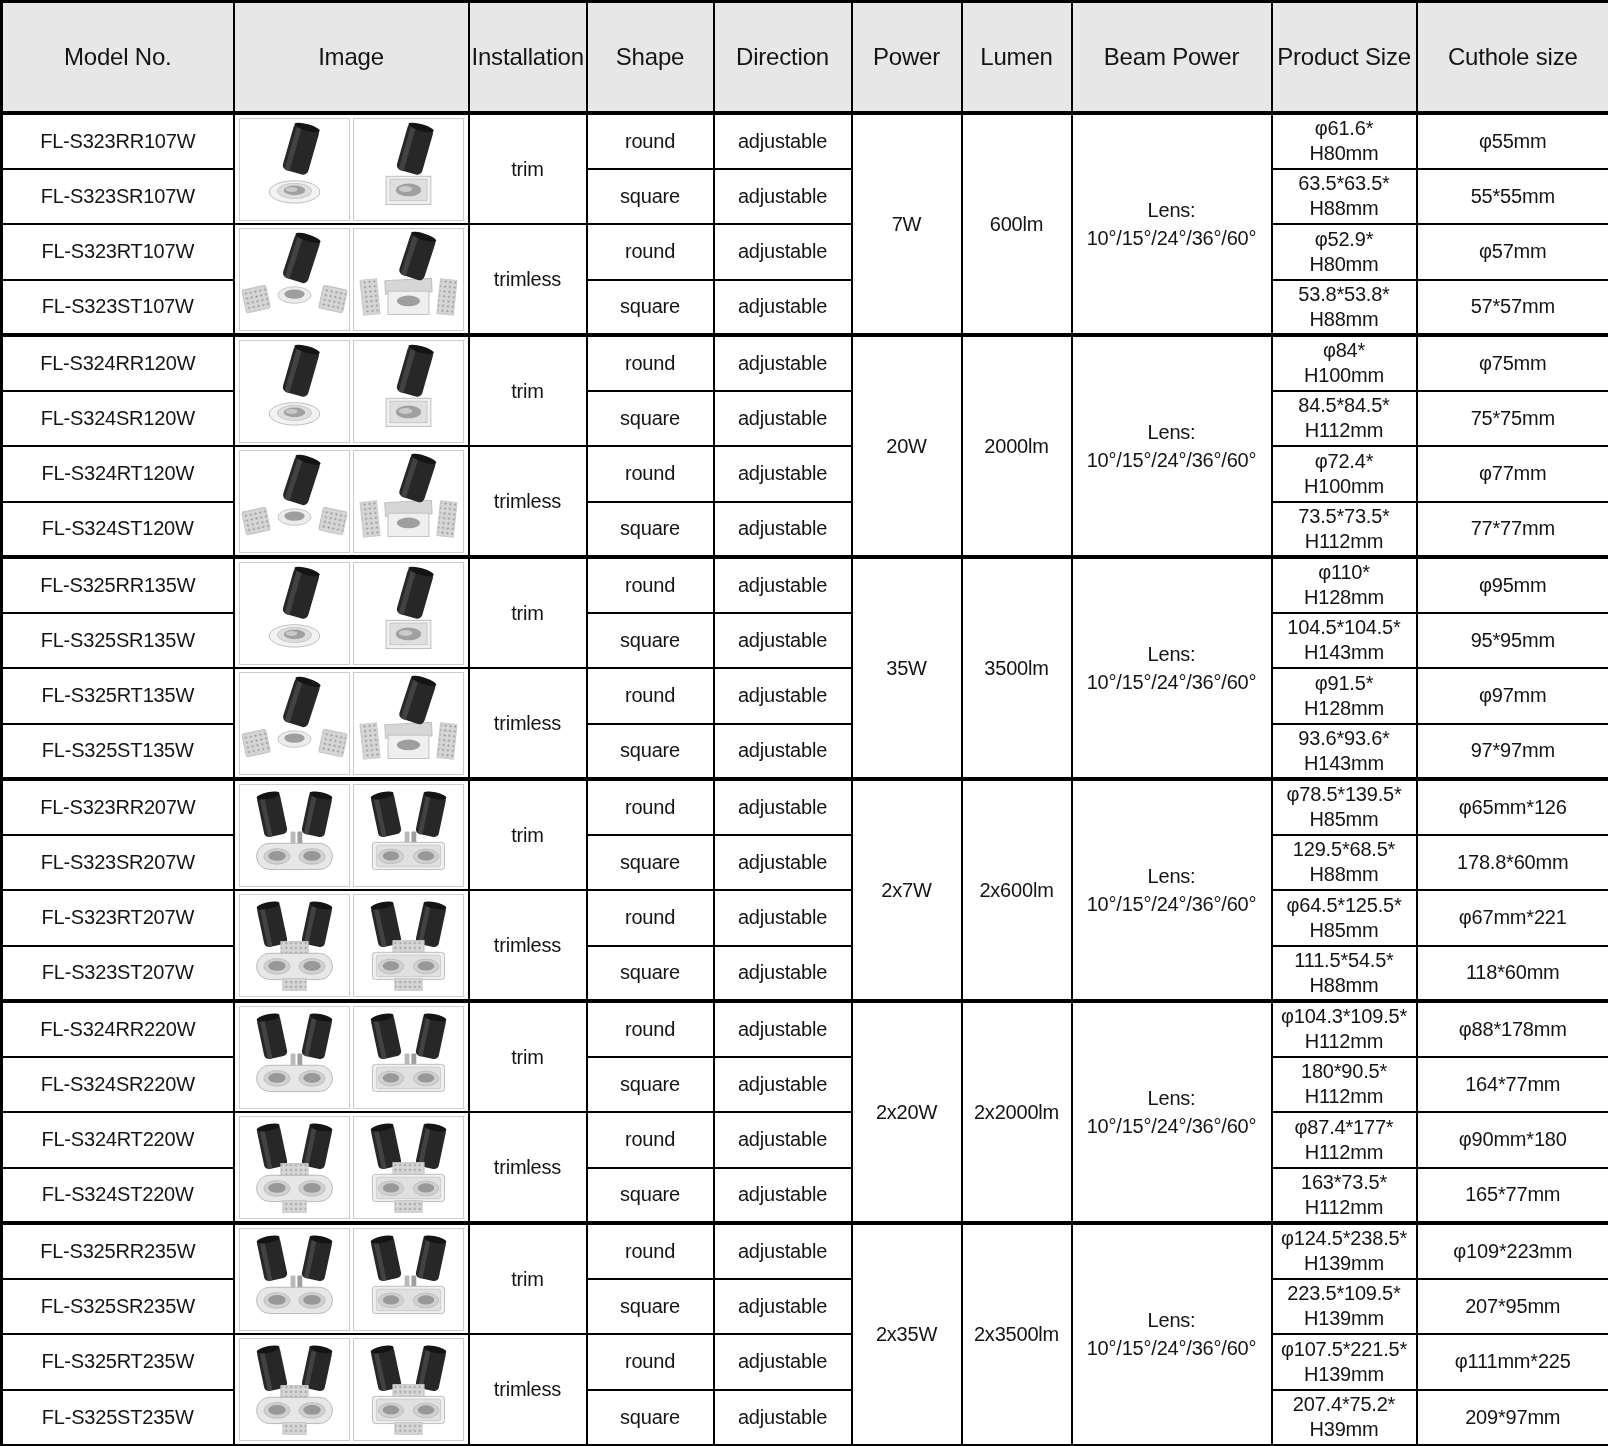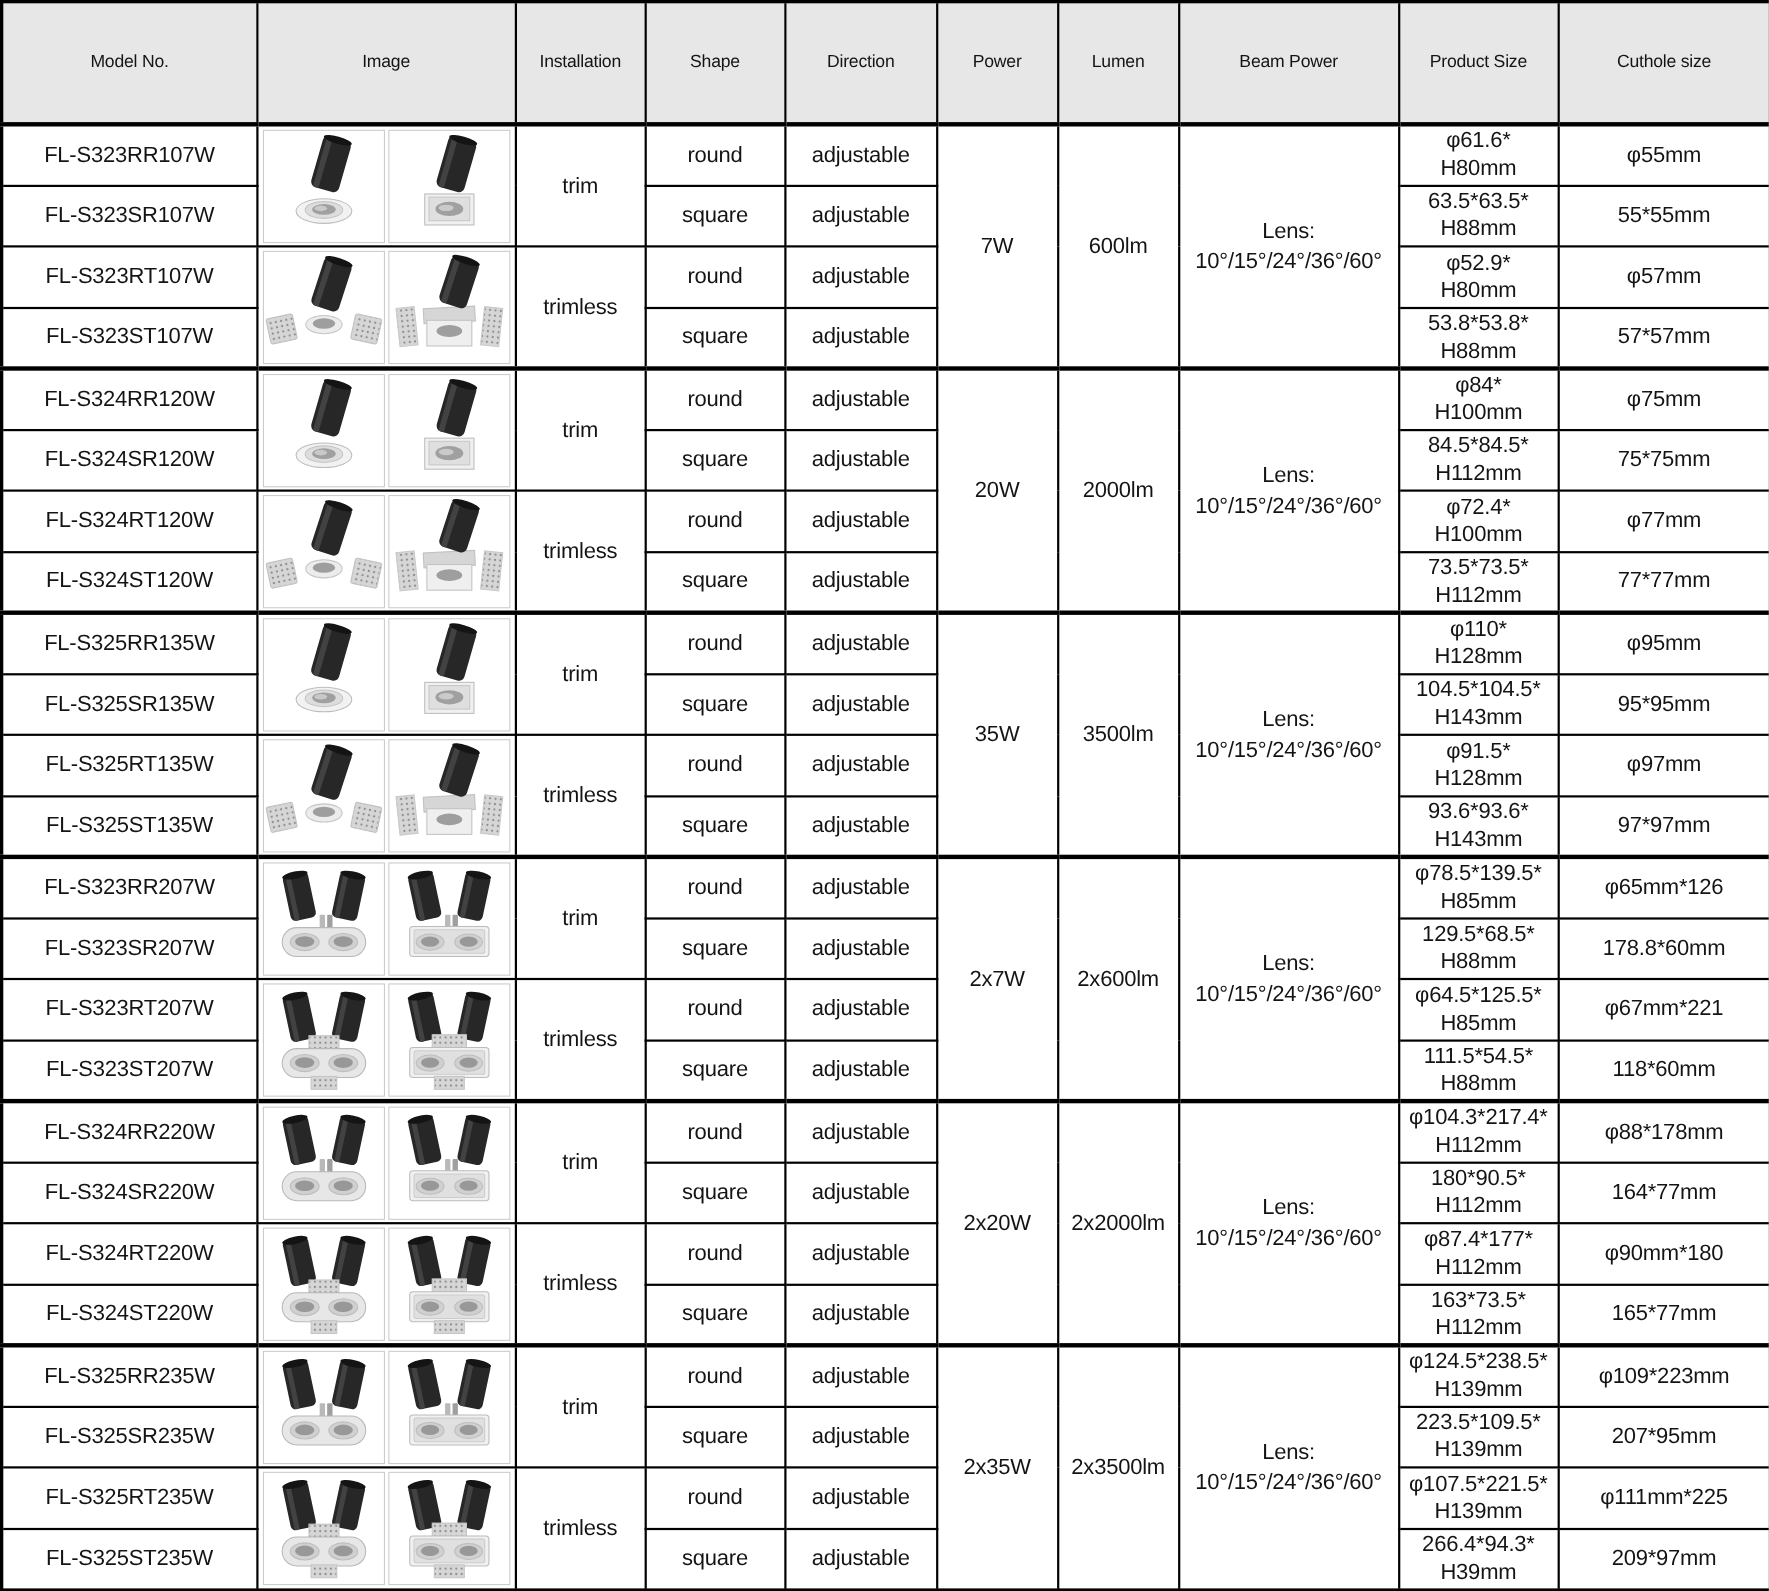--- a/index.html
+++ b/index.html
@@ -11,21 +11,21 @@
     font-family:"Liberation Sans","DejaVu Sans",sans-serif;
     color:#141414;
     letter-spacing:-0.2px;
   }
   table.spec{border:3px solid #000;}
   .spec th,.spec td{border:2px solid #000;overflow:hidden;}
   .spec thead th{
     height:108px;
     background:#e7e7e7;
     font-weight:400;
-    font-size:16px;
+    font-size:24px;
     vertical-align:middle;
     border-bottom:4px solid #000;
     padding:0 2px;
   }
   .spec tbody tr{height:55.5px;margin-top:44px;}
   .spec tbody td{
     font-size:20px;
     text-align:center;
     vertical-align:middle;
     padding:0 4px;
@@ -632,21 +632,21 @@
               </div>
             </div>
           </td>
           <td rowspan="2">trim</td>
           <td>round</td>
           <td>adjustable</td>
           <td rowspan="4">2x20W</td>
           <td rowspan="4">2x2000lm</td>
           <td class="cell-beam" rowspan="4">Lens:
 10°/15°/24°/36°/60°</td>
-          <td class="cell-left cell-two">φ104.3*217.4*
+          <td class="cell-left cell-two">φ104.3*109.5*
 H112mm</td>
           <td class="cell-left">φ88*178mm</td>
         </tr>
         <tr>
           <td>FL-S324SR220W</td>
           <td>square</td>
           <td>adjustable</td>
           <td class="cell-left cell-two">180*90.5*
 H112mm</td>
           <td class="cell-left">164*77mm</td>
@@ -868,19 +868,19 @@
           <td>round</td>
           <td>adjustable</td>
           <td class="cell-left cell-two">φ107.5*221.5*
 H139mm</td>
           <td class="cell-left">φ111mm*225</td>
         </tr>
         <tr>
           <td>FL-S325ST235W</td>
           <td>square</td>
           <td>adjustable</td>
-          <td class="cell-left cell-two">266.4*94.3*
+          <td class="cell-left cell-two">207.4*75.2*
 H39mm</td>
           <td class="cell-left">209*97mm</td>
         </tr>
       </tbody>
   </table>
 </div>
 
 </body></html>

